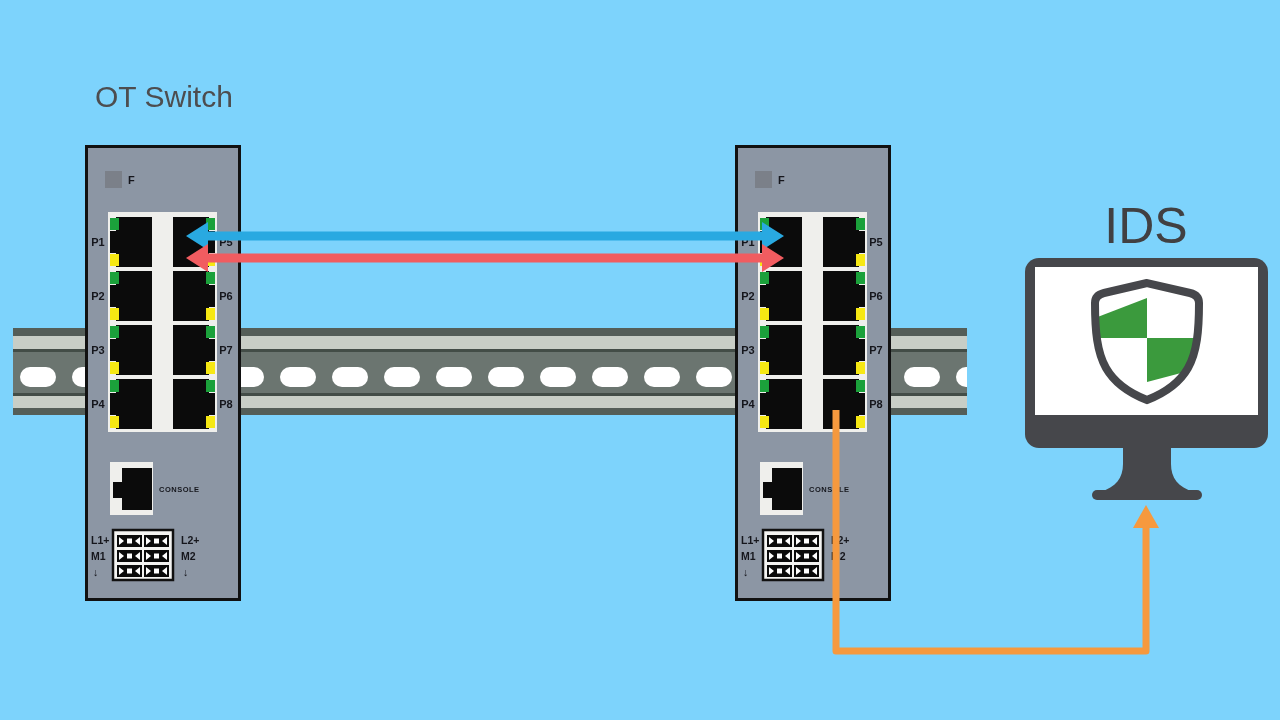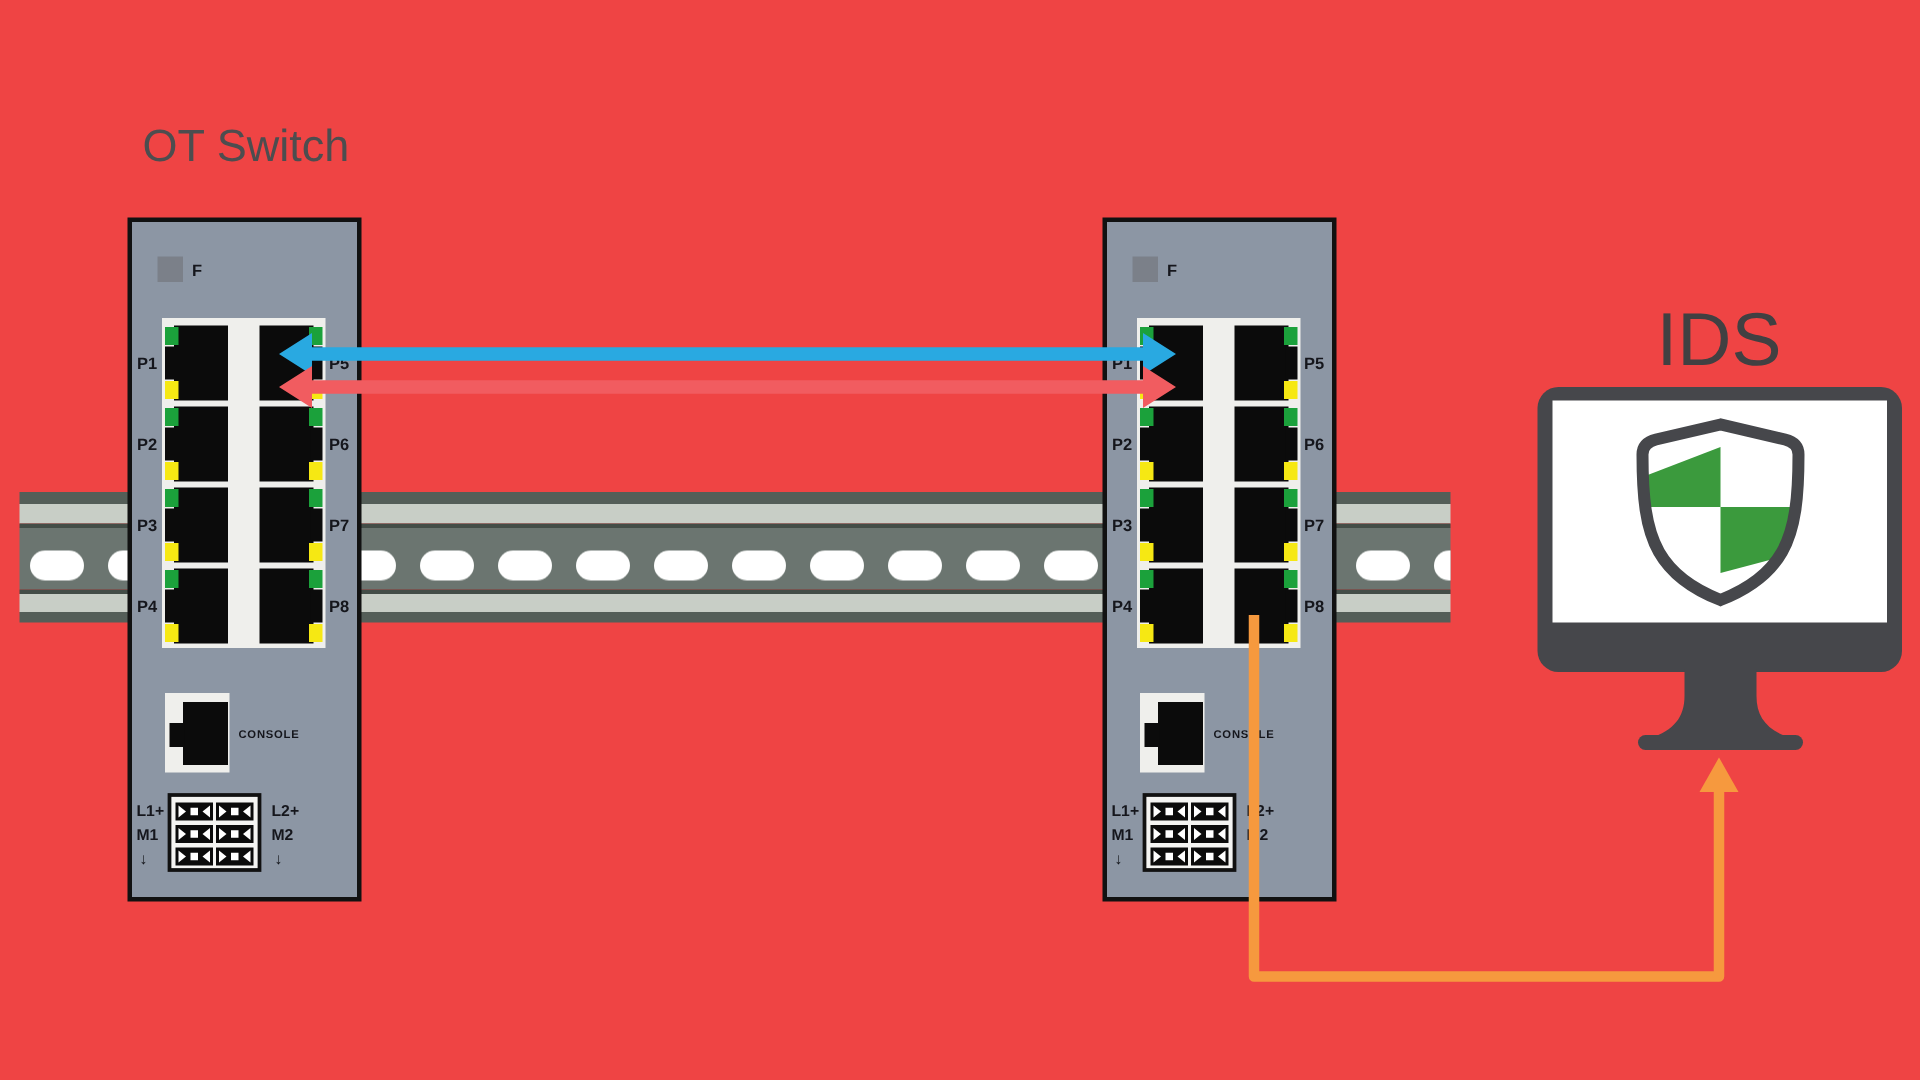--- a/index.html
+++ b/index.html
@@ -1,16 +1,16 @@
 <!DOCTYPE html>
 <html><head>
 <meta charset="utf-8">
 <style>
   html,body{margin:0;padding:0;background:#ffffff;}
-  .canvas{position:relative;width:1280px;height:720px;background:#ef4444;overflow:hidden;
+  .canvas{position:relative;width:1280px;height:720px;background:#7dd3fc;overflow:hidden;
           font-family:"Liberation Sans",sans-serif;}
   svg{position:absolute;left:0;top:0;}
   text{font-family:"Liberation Sans",sans-serif;}
   .title-text{font-size:30px;font-weight:400;fill:#4d4d4f;}
   .ids-text{font-size:50px;font-weight:300;fill:#414042;}
   .port-label{font-size:11px;font-weight:bold;fill:#15161c;}
   .tiny-label{font-size:7.5px;font-weight:bold;fill:#15161c;letter-spacing:.5px;}
   .power-label{font-size:10.5px;font-weight:bold;fill:#15161c;}
 </style>
 </head>

